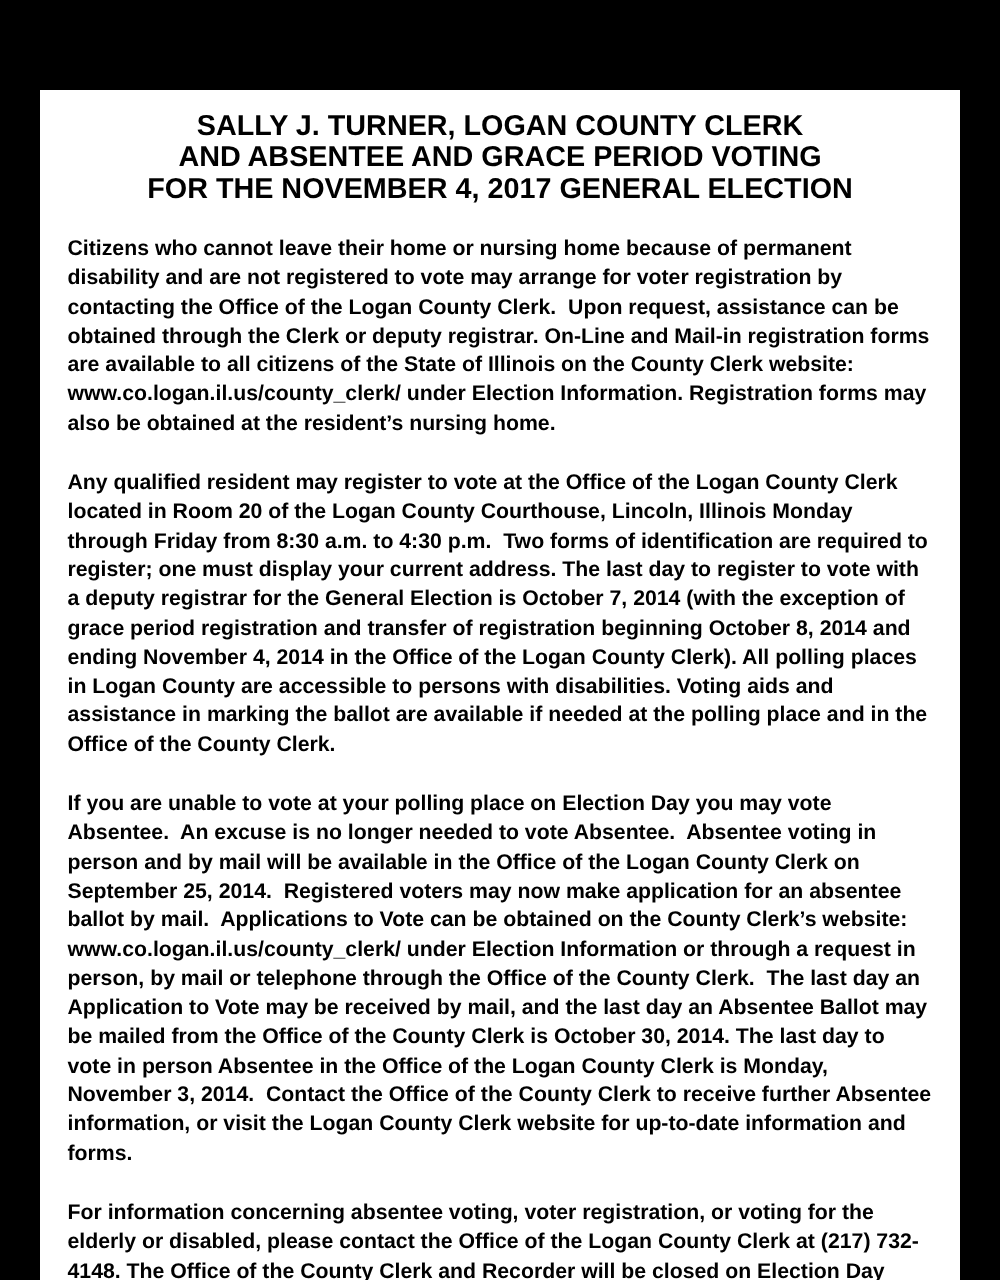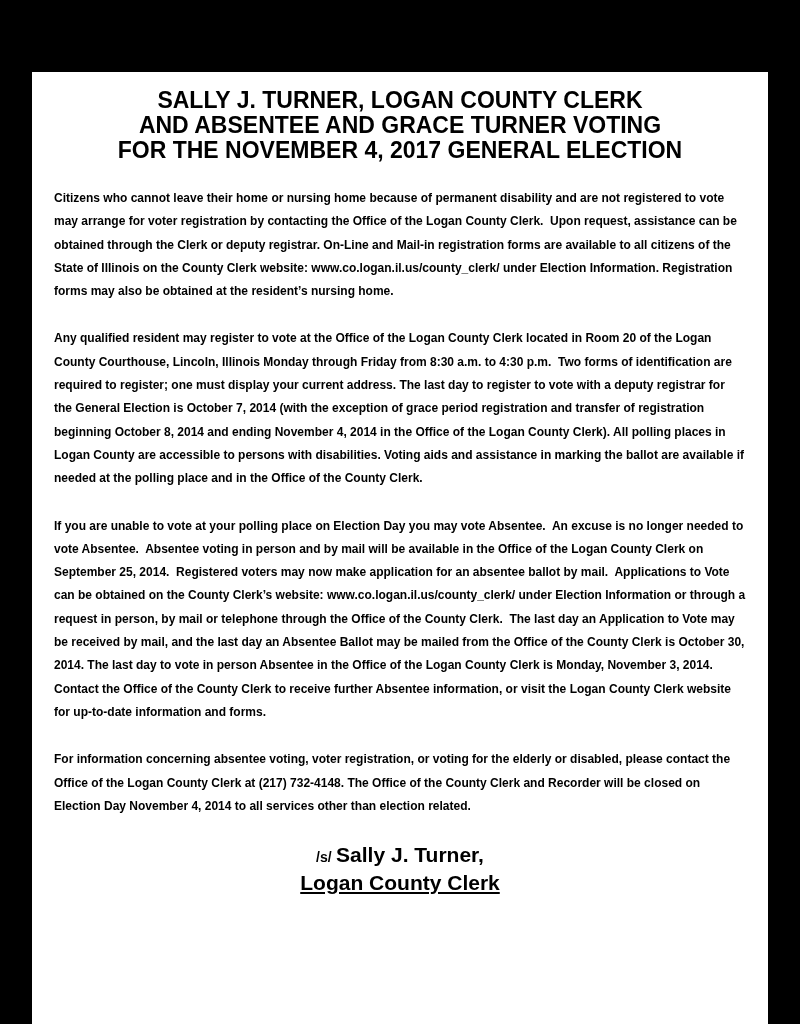--- a/index.html
+++ b/index.html
@@ -28,21 +28,21 @@
   .notice-title {
     margin: 0 0 24px 0;
     text-align: center;
     font-size: 23px;
     font-weight: bold;
     line-height: 25px;
     letter-spacing: 0px;
   }
   .body-text p {
     margin: 0 0 24px 0;
-    font-size: 12px;
+    font-size: 17px;
     font-weight: bold;
     line-height: 23.3px;
     text-align: left;
     white-space: pre-wrap;
   }
   .signature {
     margin-top: 14px;
     text-align: center;
     font-weight: bold;
     line-height: 25px;
@@ -62,21 +62,21 @@
   }
 </style>
 </head>
 <body>
 
 <div class="page">
   <div class="sheet">
 
     <h1 class="notice-title">
       <div>SALLY J. TURNER, LOGAN COUNTY CLERK</div>
-      <div>AND ABSENTEE AND GRACE TURNER VOTING</div>
+      <div>AND ABSENTEE AND GRACE PERIOD VOTING</div>
       <div>FOR THE NOVEMBER 4, 2017 GENERAL ELECTION</div>
     </h1>
 
     <div class="body-text">
       <p>Citizens who cannot leave their home or nursing home because of permanent disability and are not registered to vote may arrange for voter registration by contacting the Office of the Logan County Clerk.  Upon request, assistance can be obtained through the Clerk or deputy registrar. On-Line and Mail-in registration forms are available to all citizens of the State of Illinois on the County Clerk website: www.co.logan.il.us/county_clerk/ under Election Information. Registration forms may also be obtained at the resident’s nursing home.</p>
       <p>Any qualified resident may register to vote at the Office of the Logan County Clerk located in Room 20 of the Logan County Courthouse, Lincoln, Illinois Monday through Friday from 8:30 a.m. to 4:30 p.m.  Two forms of identification are required to register; one must display your current address. The last day to register to vote with a deputy registrar for the General Election is October 7, 2014 (with the exception of grace period registration and transfer of registration beginning October 8, 2014 and ending November 4, 2014 in the Office of the Logan County Clerk). All polling places in Logan County are accessible to persons with disabilities. Voting aids and assistance in marking the ballot are available if needed at the polling place and in the Office of the County Clerk.</p>
       <p>If you are unable to vote at your polling place on Election Day you may vote Absentee.  An excuse is no longer needed to vote Absentee.  Absentee voting in person and by mail will be available in the Office of the Logan County Clerk on September 25, 2014.  Registered voters may now make application for an absentee ballot by mail.  Applications to Vote can be obtained on the County Clerk’s website: www.co.logan.il.us/county_clerk/ under Election Information or through a request in person, by mail or telephone through the Office of the County Clerk.  The last day an Application to Vote may be received by mail, and the last day an Absentee Ballot may be mailed from the Office of the County Clerk is October 30, 2014. The last day to vote in person Absentee in the Office of the Logan County Clerk is Monday, November 3, 2014.  Contact the Office of the County Clerk to receive further Absentee information, or visit the Logan County Clerk website for up-to-date information and forms.</p>
       <p>For information concerning absentee voting, voter registration, or voting for the elderly or disabled, please contact the Office of the Logan County Clerk at (217) 732-4148. The Office of the County Clerk and Recorder will be closed on Election Day November 4, 2014 to all services other than election related.</p>
     </div>
 

